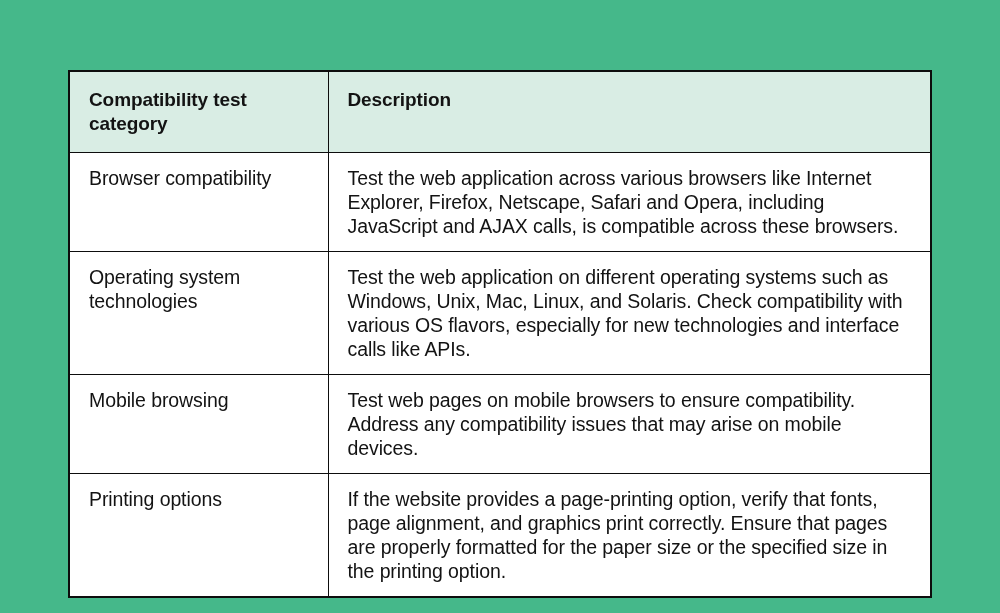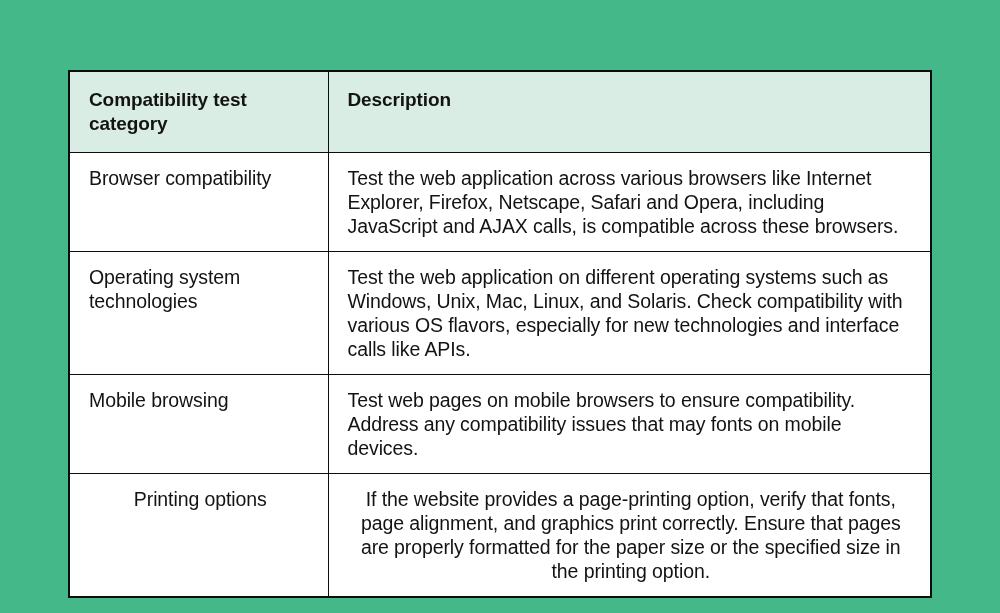--- a/index.html
+++ b/index.html
@@ -69,21 +69,21 @@
     letter-spacing: -0.1px;
     padding: 13px 16px 13px 19px;
   }
 
   tbody td.cell-category { padding-right: 10px; }
   tbody td.cell-description { padding-right: 22px; }
 
   tr.row-browser        td { height: 99px; margin-left: 44px; }
   tr.row-operating-sys  td { height: 112px; }
   tr.row-mobile         td { height: 90px; margin-top: 35px; }
-  tr.row-printing       td { height: 113px; text-align: center; }
+  tr.row-printing       td { height: 113px; }
 </style>
 </head>
 <body>
 
 <div id="table-frame">
   <table class="compat-table">
     <colgroup>
       <col class="col-category">
       <col class="col-description">
     </colgroup>
@@ -97,21 +97,21 @@
       <tr class="row-browser">
         <td class="cell-category">Browser compatibility</td>
         <td class="cell-description">Test the web application across various browsers like Internet Explorer, Firefox, Netscape, Safari and Opera, including JavaScript and AJAX calls, is compatible across these browsers.</td>
       </tr>
       <tr class="row-operating-sys">
         <td class="cell-category">Operating system technologies</td>
         <td class="cell-description">Test the web application on different operating systems such as Windows, Unix, Mac, Linux, and Solaris. Check compatibility with various OS flavors, especially for new technologies and interface calls like APIs.</td>
       </tr>
       <tr class="row-mobile">
         <td class="cell-category">Mobile browsing</td>
-        <td class="cell-description">Test web pages on mobile browsers to ensure compatibility. Address any compatibility issues that may fonts on mobile devices.</td>
+        <td class="cell-description">Test web pages on mobile browsers to ensure compatibility. Address any compatibility issues that may arise on mobile devices.</td>
       </tr>
       <tr class="row-printing">
         <td class="cell-category">Printing options</td>
         <td class="cell-description">If the website provides a page-printing option, verify that fonts, page alignment, and graphics print correctly. Ensure that pages are properly formatted for the paper size or the specified size in the printing option.</td>
       </tr>
     </tbody>
   </table>
 </div>
 
 </body></html>

